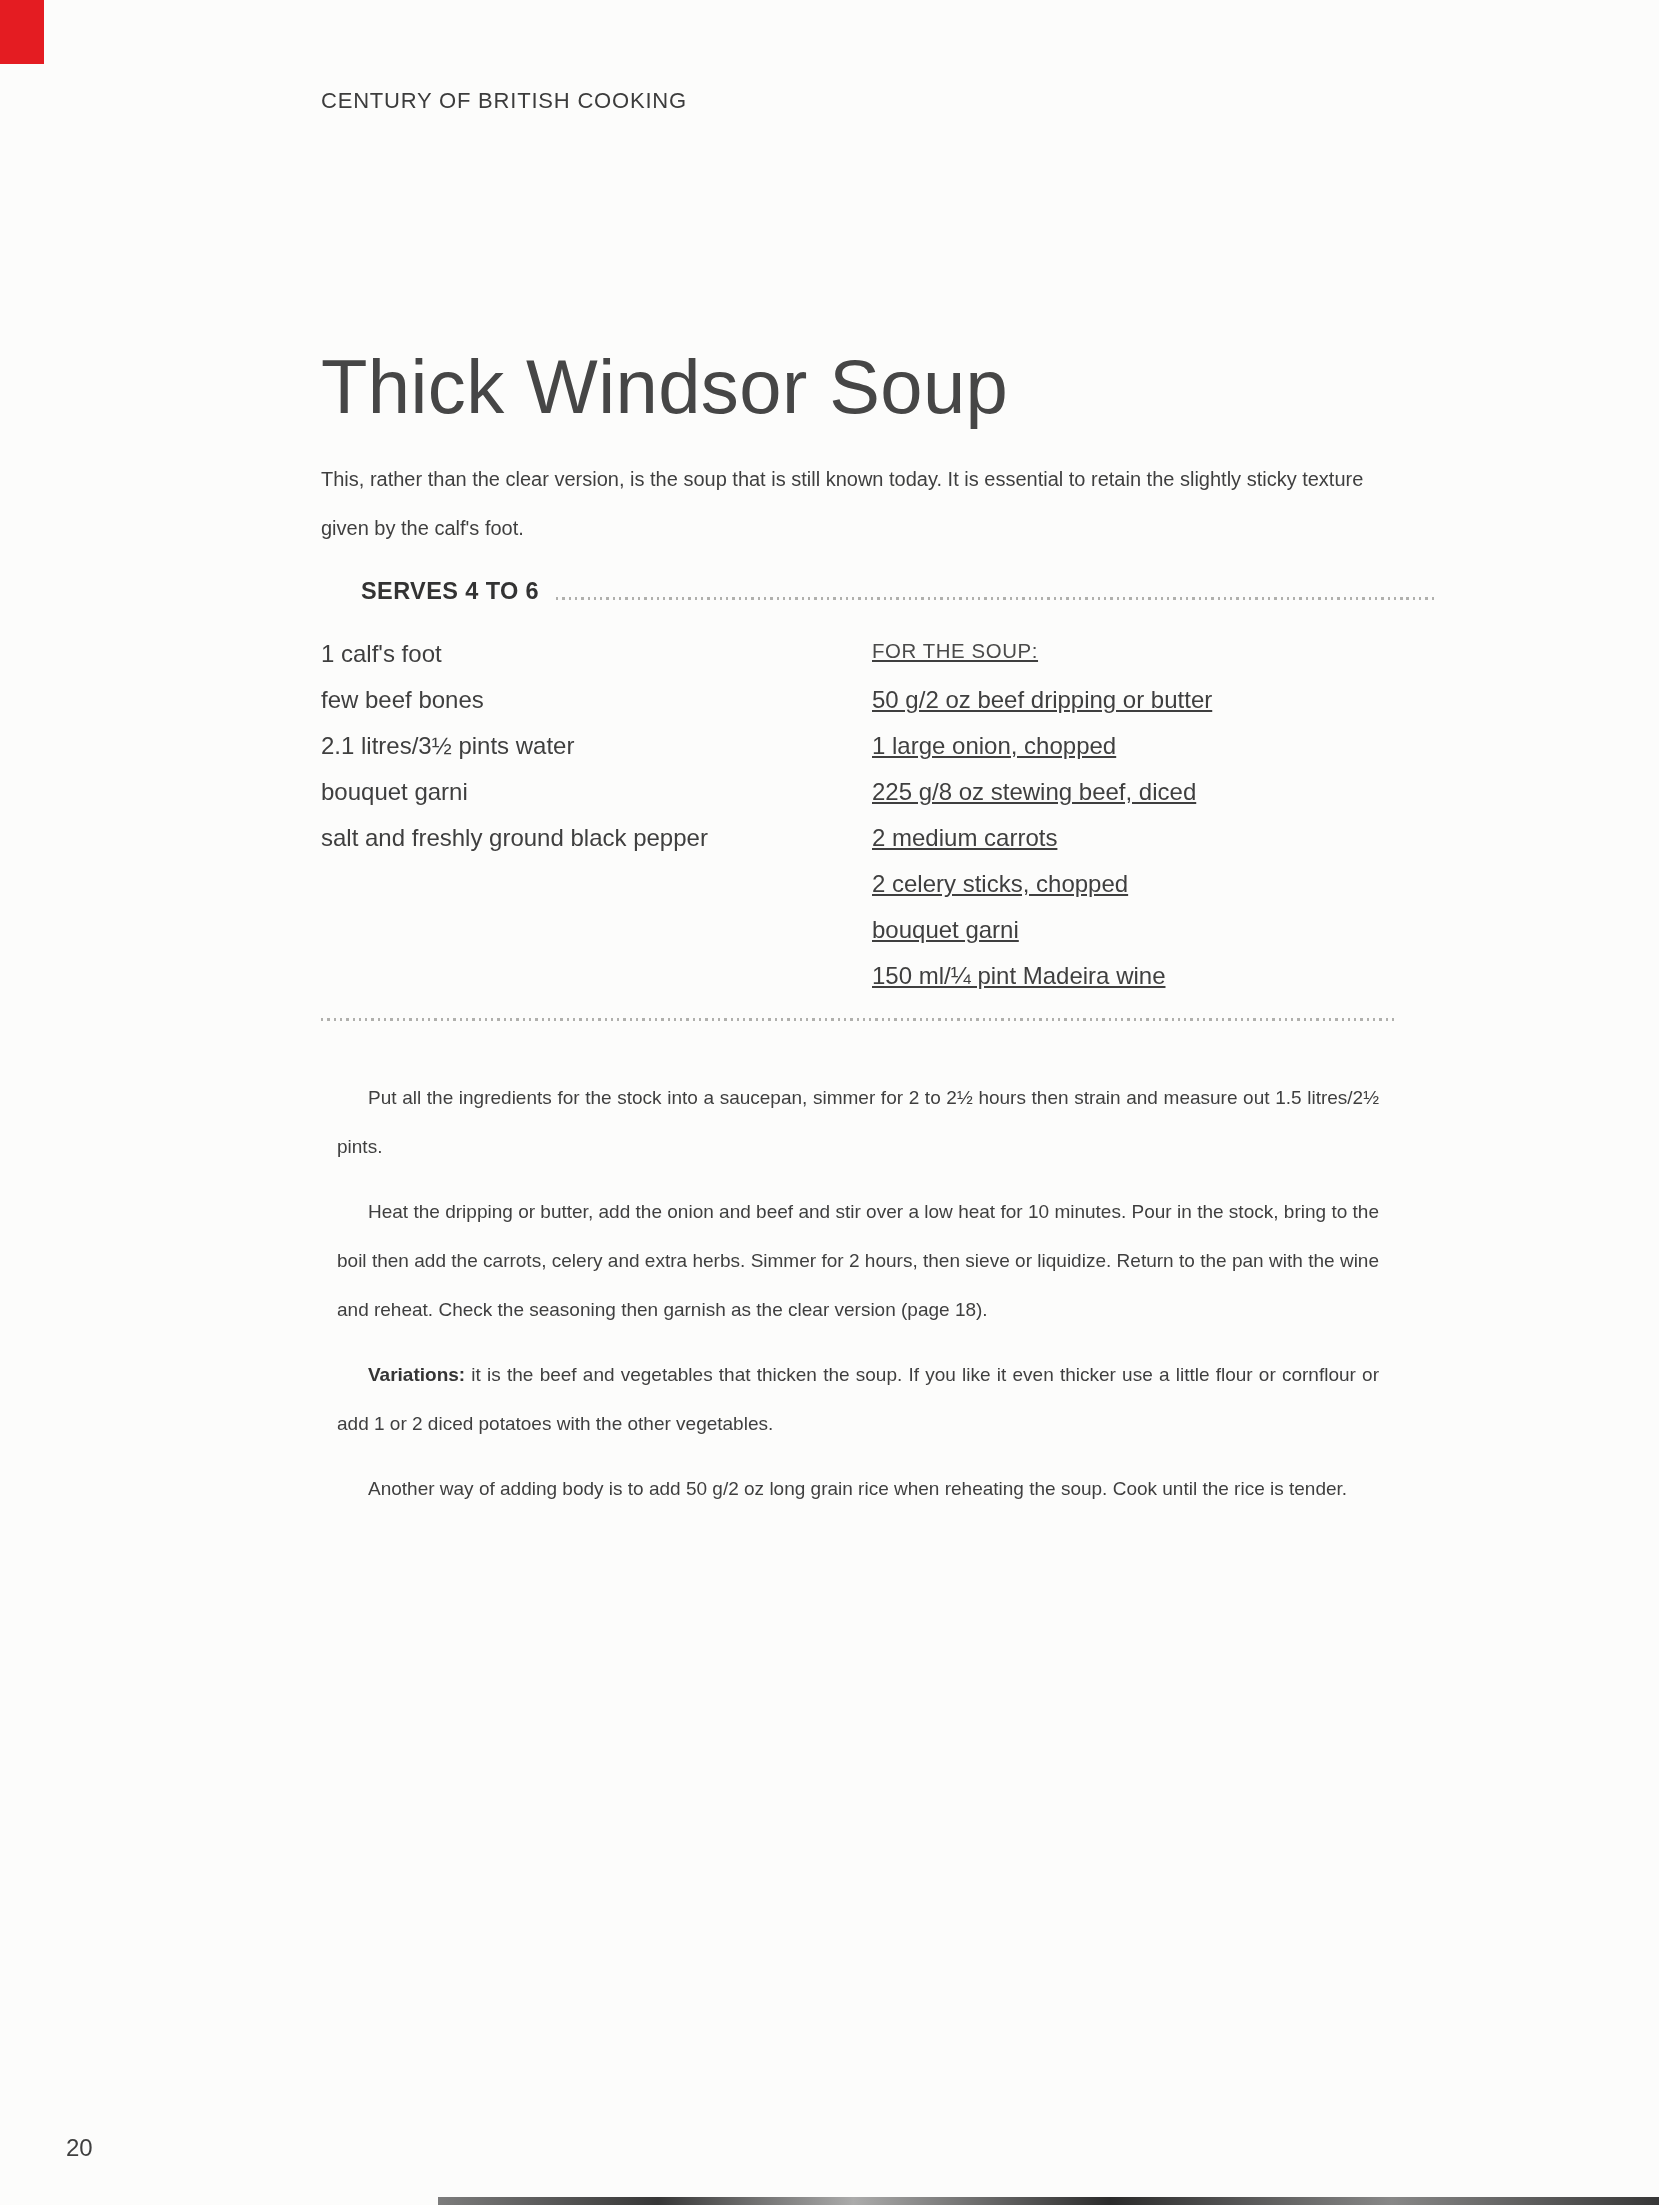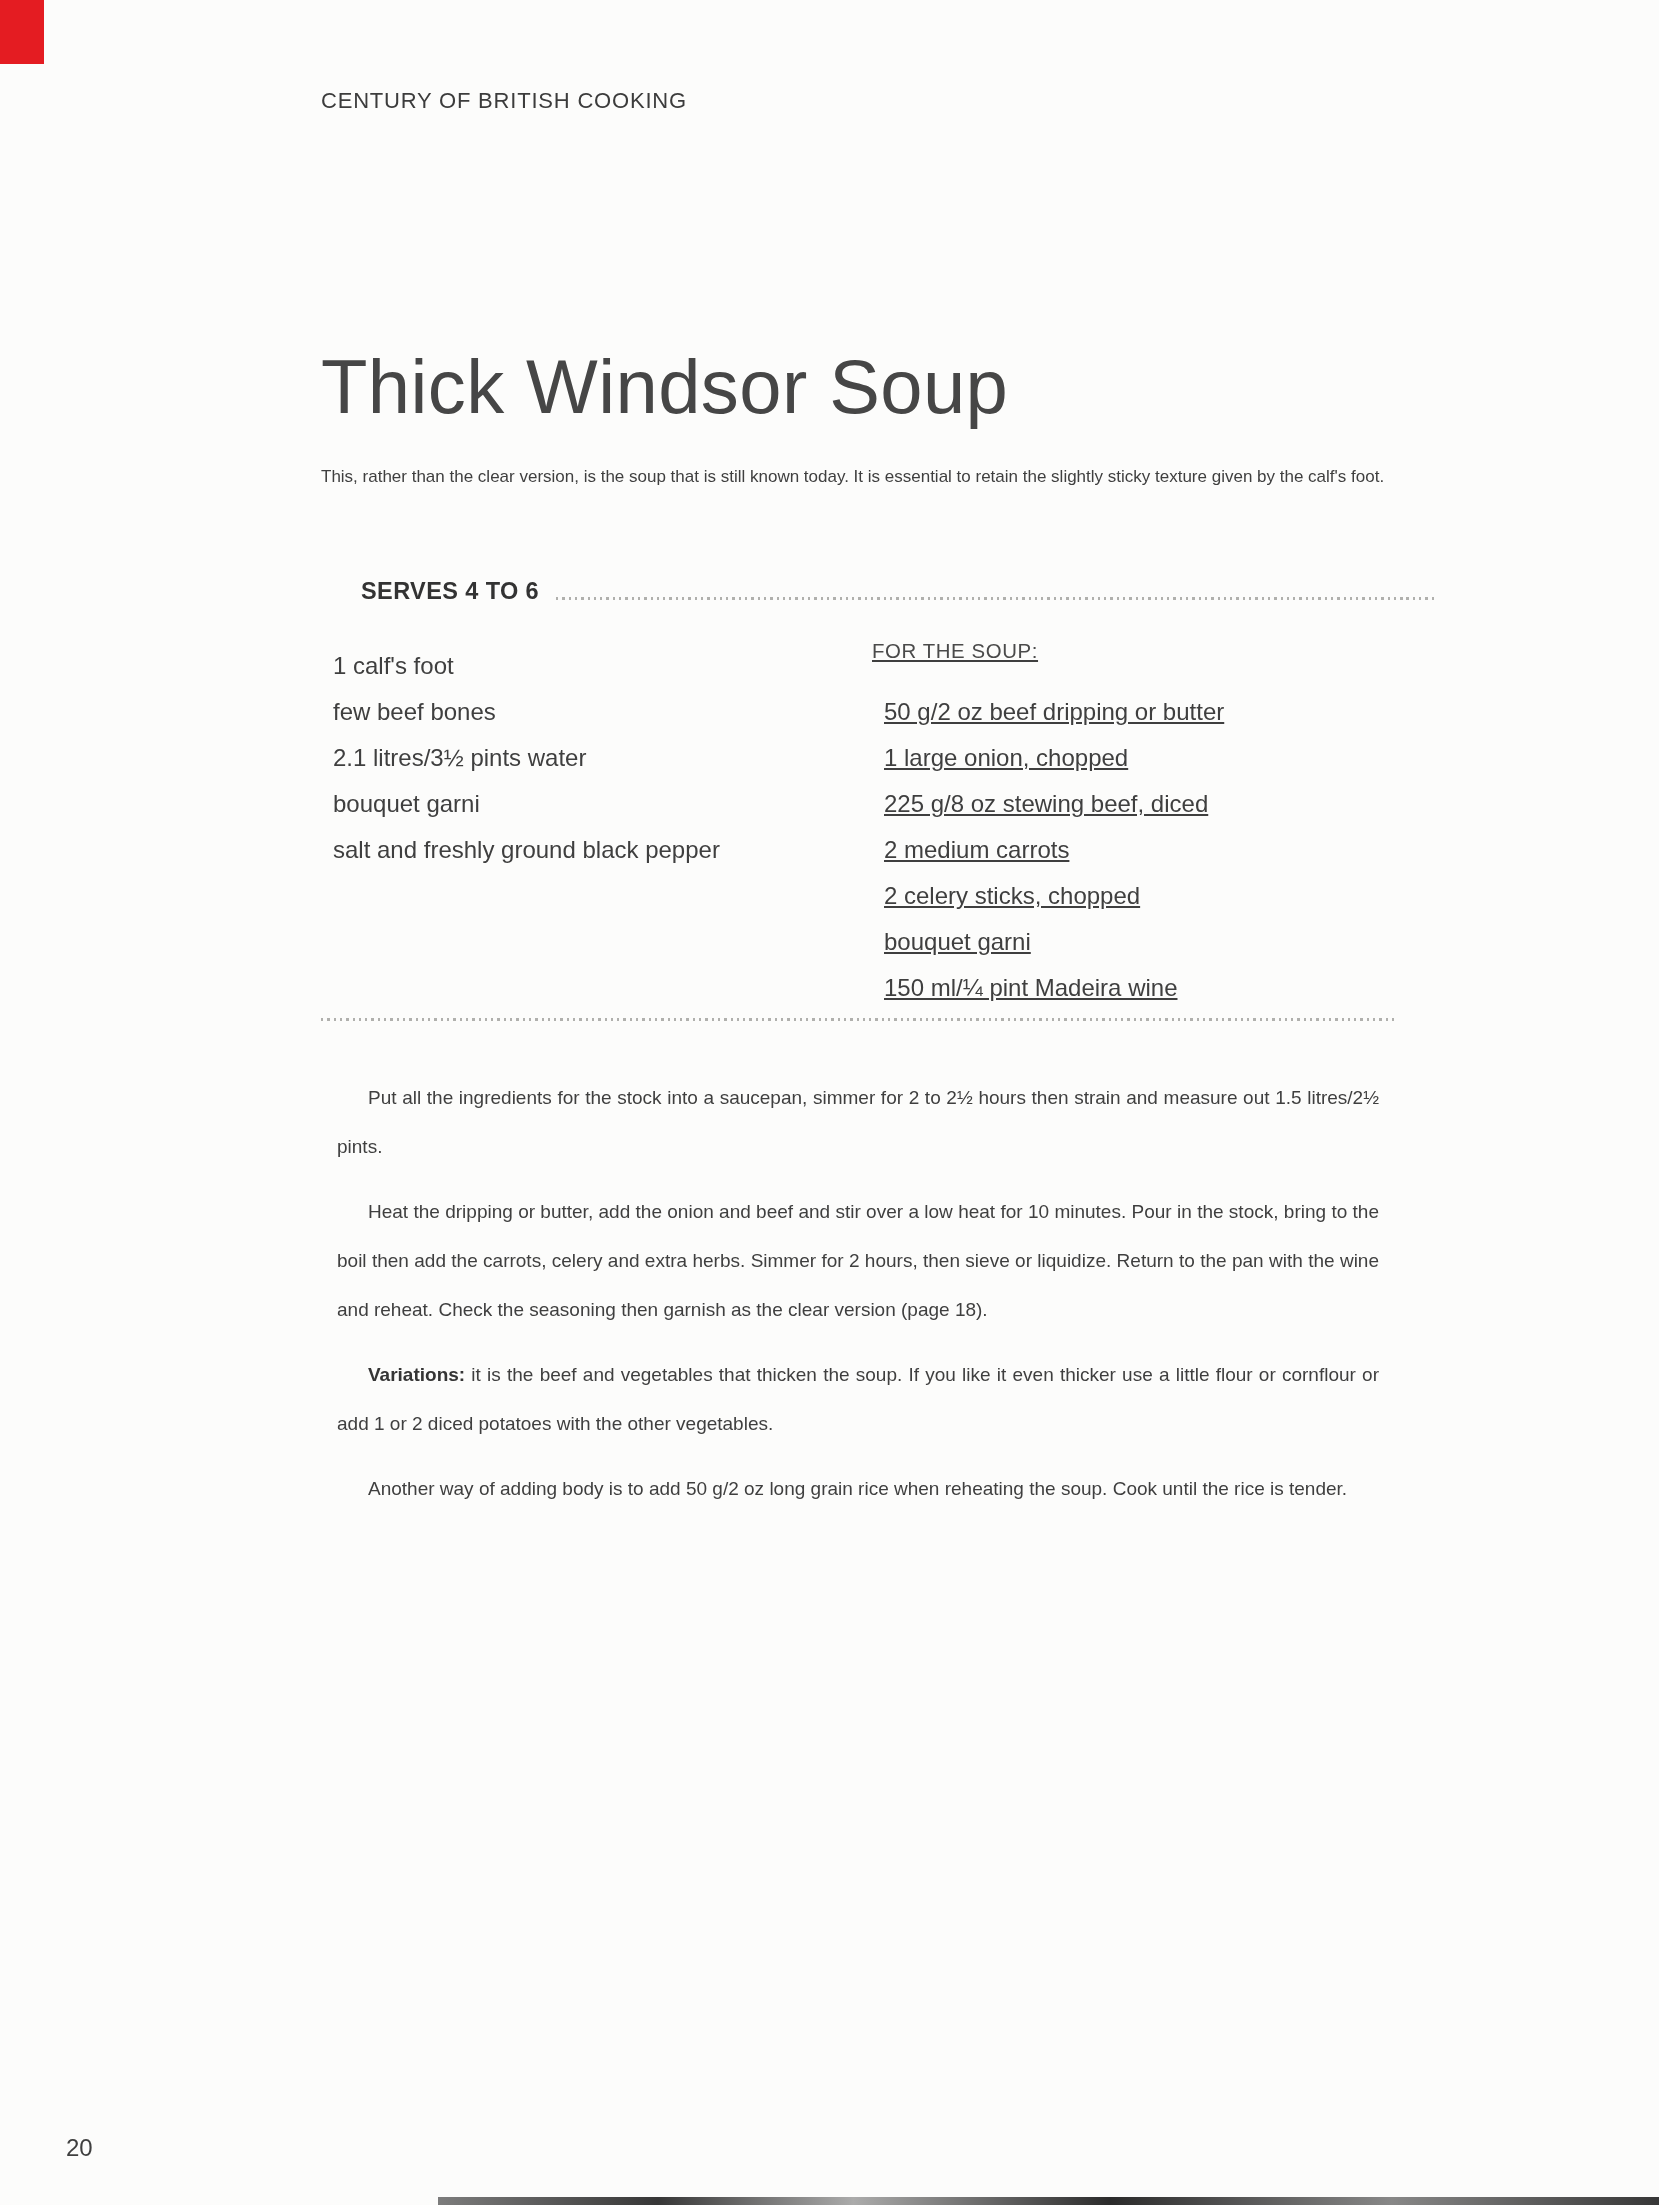--- a/index.html
+++ b/index.html
@@ -65,21 +65,21 @@
     letter-spacing: 0.4px;
     color: #464646;
     line-height: 1.05;
     white-space: nowrap;
   }
   .intro {
     position: absolute;
     top: 435px;
     left: 0;
     width: 1074px;
-    font-size: 17px;
+    font-size: 20px;
     line-height: 49px;
     color: #3f3f3f;
   }
   .serves-row {
     position: absolute;
     top: 578px;
     left: 0;
     width: 1074px;
     display: flex;
     align-items: baseline;
@@ -117,21 +117,21 @@
     text-decoration: underline;
   }
   .ing-heading {
     font-size: 20.4px;
     letter-spacing: 0.6px;
     color: #4a4a4a;
     height: 46px;
     line-height: 41px;
   }
   .ing-list {
-    margin: 12px;
+    margin: 0;
     padding: 0;
     list-style: none;
   }
   .ing-list li {
     font-size: 24px;
     line-height: 46px;
     color: #3f3f3f;
     white-space: nowrap;
   }
   .divider {

